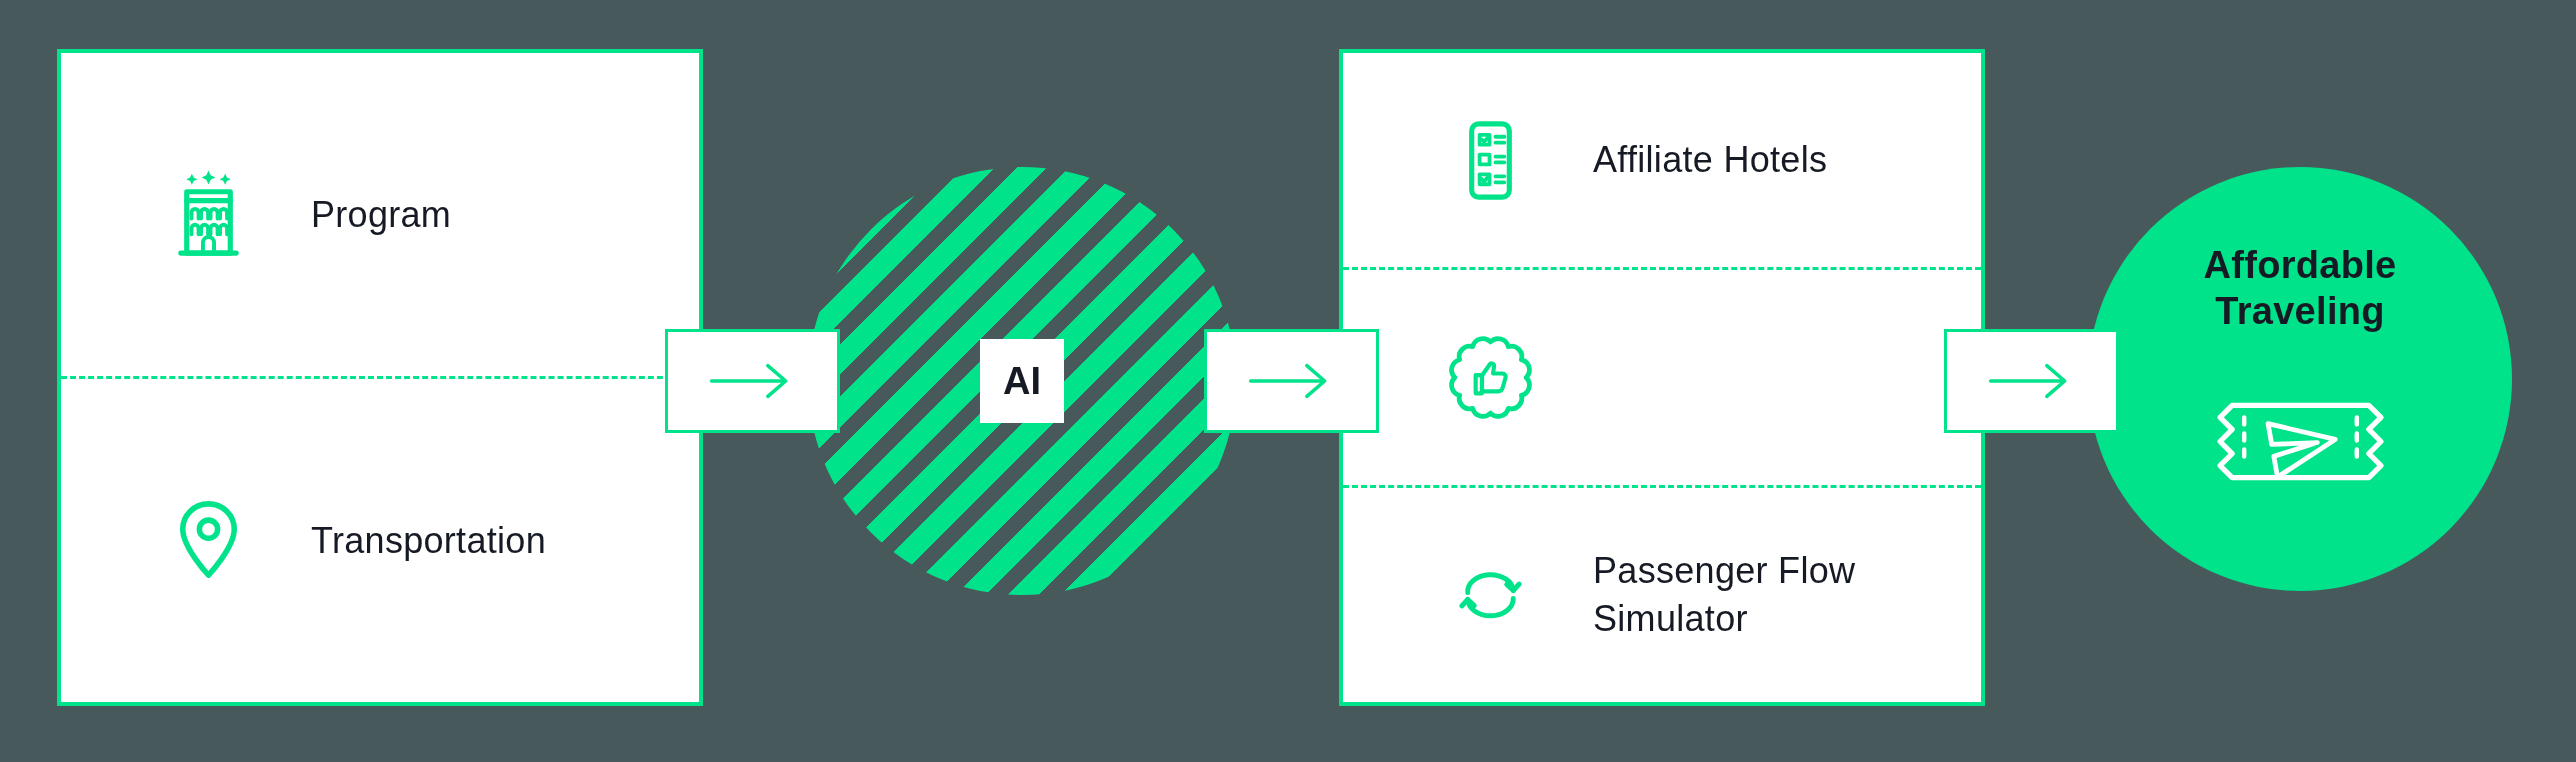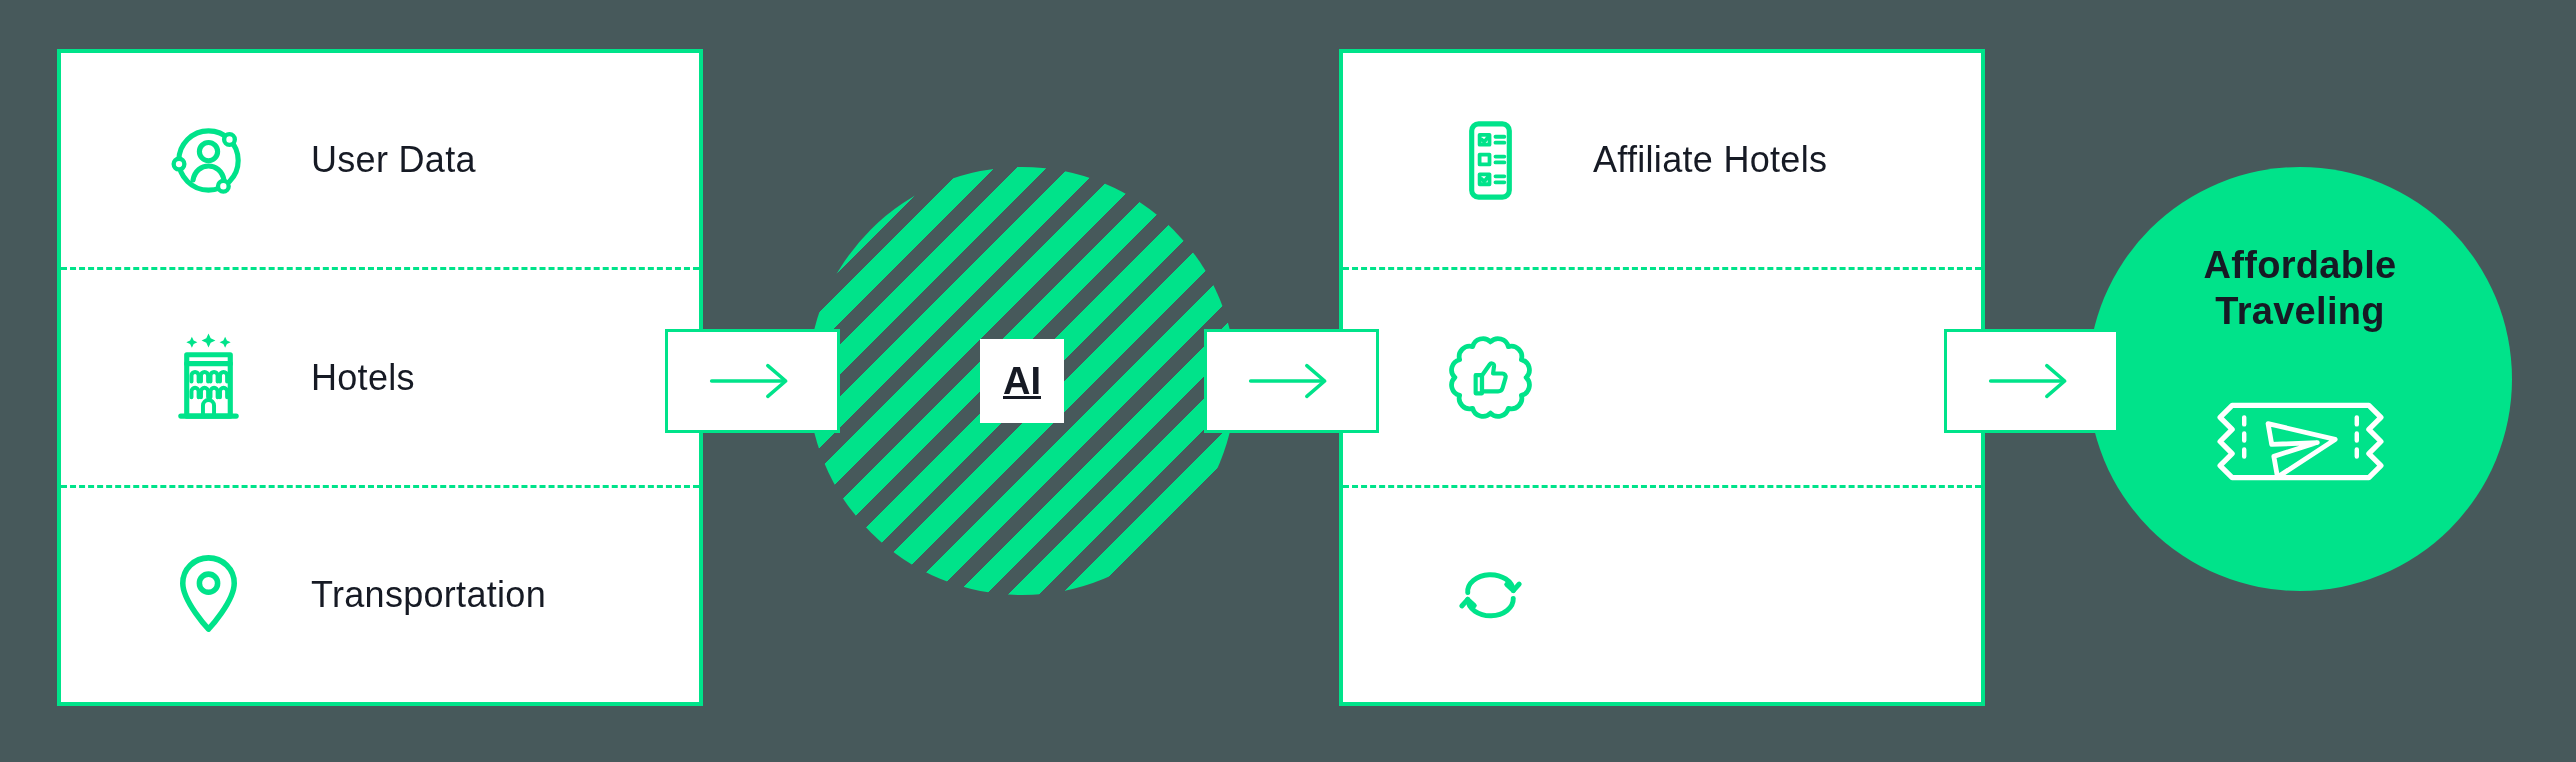--- a/index.html
+++ b/index.html
@@ -78,21 +78,20 @@
   .ai-chip {
     width: 84px;
     height: 84px;
     background: var(--panel);
     display: flex;
     align-items: center;
     justify-content: center;
     font-size: 38px;
     font-weight: 700;
     color: var(--ink);
-    text-decoration: underline;
   }
 
   
   .result-circle {
     position: absolute;
     left: 2088px;
     top: 167px;
     width: 424px;
     height: 424px;
     border-radius: 50%;
@@ -135,37 +134,20 @@
   .connector-3 { left: 1944px; }
   .connector svg { width: 97px; height: 52px; display: block; }
 </style>
 </head>
 <body>
 
 <div class="stage">
 
   <div class="panel panel-left">
 
-    <div class="row">
-      <span class="icon">
-        <svg viewBox="0 0 48 48">
-          <g fill="none" stroke="currentColor" stroke-width="2.6" stroke-linecap="round" stroke-linejoin="round">
-            <circle cx="24" cy="24" r="15"></circle>
-            <circle cx="24" cy="19.5" r="4.6"></circle>
-            <path d="M16.2 33.8 c.9-4.6 4.2-7 7.8-7 s6.9 2.4 7.8 7"></path>
-          </g>
-          <g fill="#FFFFFF" stroke="currentColor" stroke-width="2.2">
-            <circle cx="34.6" cy="13.4" r="2.7"></circle>
-            <circle cx="9.1" cy="25.8" r="2.7"></circle>
-            <circle cx="31.5" cy="37" r="2.7"></circle>
-          </g>
-        </svg>
-      </span>
-      <span class="label">User Data</span>
-    </div>
 
     <div class="row">
       <span class="icon">
         <svg viewBox="0 0 48 48">
           <g fill="currentColor" stroke="none">
             <path d="M24 1.8 l1.1 2.4 2.4 1.1 -2.4 1.1 -1.1 2.4 -1.1 -2.4 -2.4 -1.1 2.4 -1.1 Z"></path>
             <path d="M15.6 3.4 l.9 1.9 1.9 .9 -1.9 .9 -.9 1.9 -.9 -1.9 -1.9 -.9 1.9 -.9 Z"></path>
             <path d="M32.4 3.4 l.9 1.9 1.9 .9 -1.9 .9 -.9 1.9 -.9 -1.9 -1.9 -.9 1.9 -.9 Z"></path>
           </g>
           <g fill="none" stroke="currentColor" stroke-width="2.6" stroke-linecap="round" stroke-linejoin="round">
@@ -179,21 +161,21 @@
             <path d="M25 26 v-3 a1.8 1.8 0 0 1 3.6 0 v3"></path>
             <path d="M29.8 26 v-3 a1.8 1.8 0 0 1 3.6 0 v3"></path>
             <path d="M15.4 34 v-3 a1.8 1.8 0 0 1 3.6 0 v3"></path>
             <path d="M20.2 34 v-3 a1.8 1.8 0 0 1 3.6 0 v3"></path>
             <path d="M25 34 v-3 a1.8 1.8 0 0 1 3.6 0 v3"></path>
             <path d="M29.8 34 v-3 a1.8 1.8 0 0 1 3.6 0 v3"></path>
             <path d="M21.2 43.5 v-5.3 a2.8 2.8 0 0 1 5.6 0 v5.3"></path>
           </g>
         </svg>
       </span>
-      <span class="label">Hotels</span>
+      <span class="label">Program</span>
     </div>
 
     <div class="row">
       <span class="icon">
         <svg viewBox="0 0 48 48">
           <g fill="none" stroke="currentColor" stroke-width="2.8" stroke-linecap="round" stroke-linejoin="round">
             <path d="M24 5.5 C16.8 5.5 11 11.2 11 18.3 c0 9.3 13 23.2 13 23.2 s13 -13.9 13 -23.2 C37 11.2 31.2 5.5 24 5.5 Z"></path>
             <circle cx="24" cy="18.3" r="4.6"></circle>
           </g>
         </svg>
@@ -248,20 +230,22 @@
       <span class="icon">
         <svg viewBox="0 0 48 48">
           <g fill="none" stroke="currentColor" stroke-width="2.5" stroke-linecap="round" stroke-linejoin="round">
             <path d="M12.5 23 A11.5 8.5 0 0 1 35.5 22"></path>
             <path d="M35.5 22 l-3.3 -3.1 M35.5 22 l3 -3.3"></path>
             <path d="M35.5 26 A11.5 8.5 0 0 1 12.5 26.5"></path>
             <path d="M12.5 26.5 l3.3 3.1 M12.5 26.5 l-3 3.3"></path>
           </g>
         </svg>
       </span>
+      <span class="label">Passenger Flow
+Simulator</span>
     </div>
 
   </div>
 
   <div class="result-circle">
     <div class="result-title">Affordable
 Traveling</div>
     <span class="ticket">
       <svg viewBox="0 0 96 72">
         <g fill="none" stroke="currentColor" stroke-width="2.6" stroke-linecap="round" stroke-linejoin="round">

